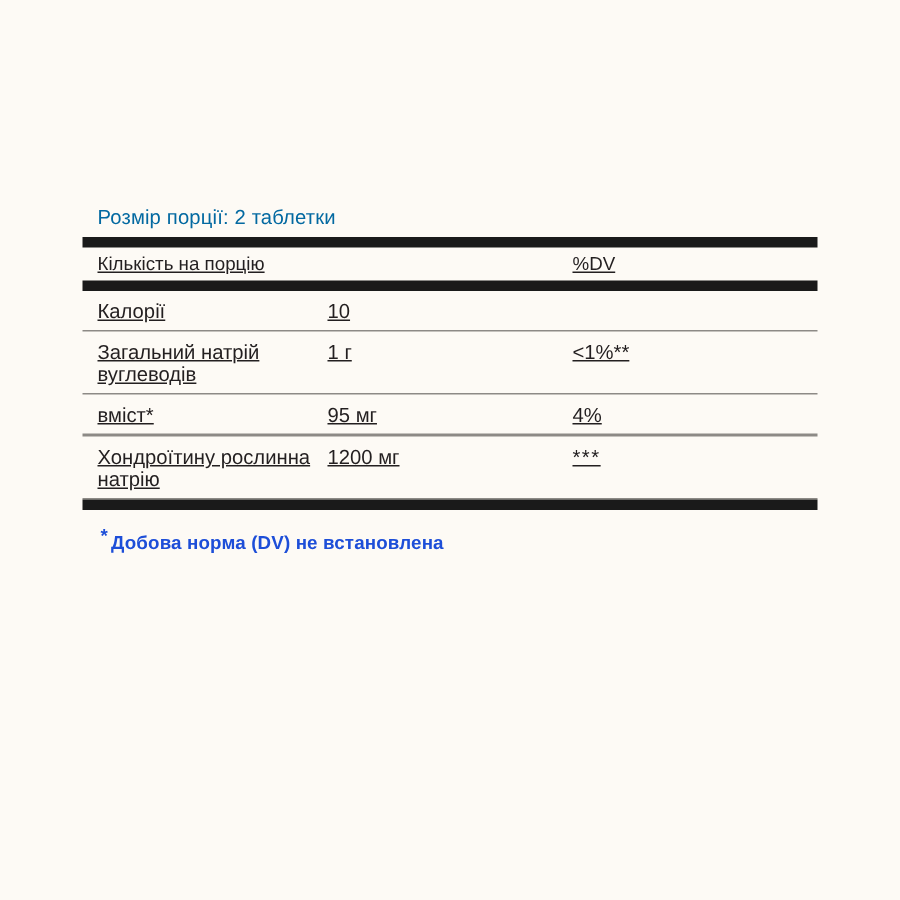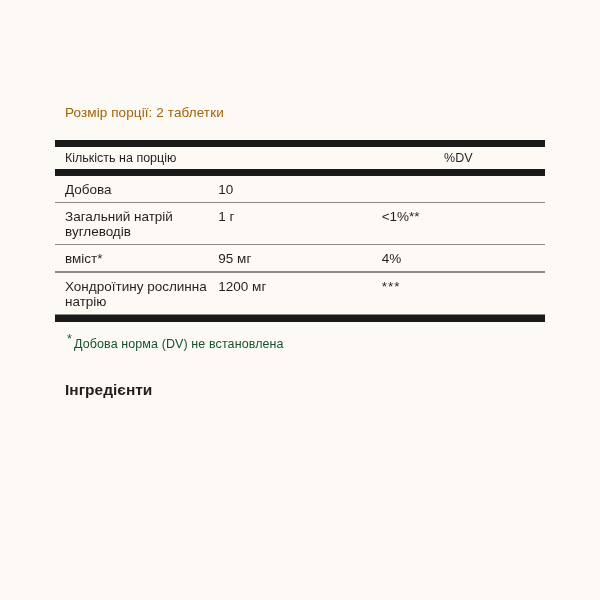--- a/index.html
+++ b/index.html
@@ -25,37 +25,39 @@
 
   .panel {
     position: absolute;
     left: 55px;
     top: 105px;
     width: 490px;
   }
 
   .serving-size {
     font-size: 13.5px;
-    color: #a16207;
-    padding: 0 0 20px 10px;
+    color: #0369a1;
+    padding: 0 0 6px 10px;
     letter-spacing: 0.1px;
+    margin-top: 32px;
   }
 
   
   .facts {
     width: 100%;
     border-collapse: collapse;
     table-layout: fixed;
   }
 
   .facts td {
     font-size: 13.5px;
     color: #231f20;
     padding: 6px 0 5px 0;
     vertical-align: baseline;
+    text-decoration: underline;
   }
 
   .col-name { width: 325px; padding-left: 10px !important; }
   .col-amt  { width: 100px; margin-top: 32px; }
   .col-dv   { width: 65px; text-align: left; }
 
   .rule-thick td {
     border-top: 7px solid #1a1a1a;
     padding-top: 0;
     padding-bottom: 0;
@@ -71,34 +73,35 @@
     font-size: 0;
     line-height: 0;
   }
 
   .header-row td {
     font-size: 12.5px;
     padding-top: 4px;
     padding-bottom: 4px;
   }
   .header-row .col-dv {
-    text-align: center;
+    text-align: left;
     padding-right: 10px;
   }
 
   .dv-star {
     letter-spacing: 1px;
     color: #231f20;
   }
 
   .footnote {
     font-size: 12.5px;
-    color: #14532d;
+    color: #1d4ed8;
     padding: 10px 0 0 12px;
     letter-spacing: 0.1px;
+    font-weight: bold;
   }
   .footnote .star {
     font-size: 12.5px;
     vertical-align: super;
     margin-right: 2px;
   }
 
   .ingredients-title {
     font-size: 15.5px;
     font-weight: bold;
@@ -132,21 +135,21 @@
           <td class="col-name">Кількість на порцію</td>
           <td class="col-amt"></td>
           <td class="col-dv">%DV</td>
         </tr>
 
         <tr class="rule-thick">
           <td colspan="3"></td>
         </tr>
 
         <tr>
-          <td class="col-name">Добова</td>
+          <td class="col-name">Калорії</td>
           <td class="col-amt">10</td>
           <td class="col-dv"></td>
         </tr>
         <tr class="rule-thin">
             <td colspan="3"></td>
           </tr>
 
         <tr>
           <td class="col-name">Загальний натрій вуглеводів</td>
           <td class="col-amt">1 г</td>
@@ -182,16 +185,15 @@
         <tr class="rule-thick">
           <td colspan="3"></td>
         </tr>
       </tbody>
     </table>
 
     <div class="footnote">
       <span class="star">*</span><span>Добова норма (DV) не встановлена</span>
     </div>
 
-    <div class="ingredients-title">Інгредієнти</div>
 
   </div>
 </div>
 
 </body></html>

